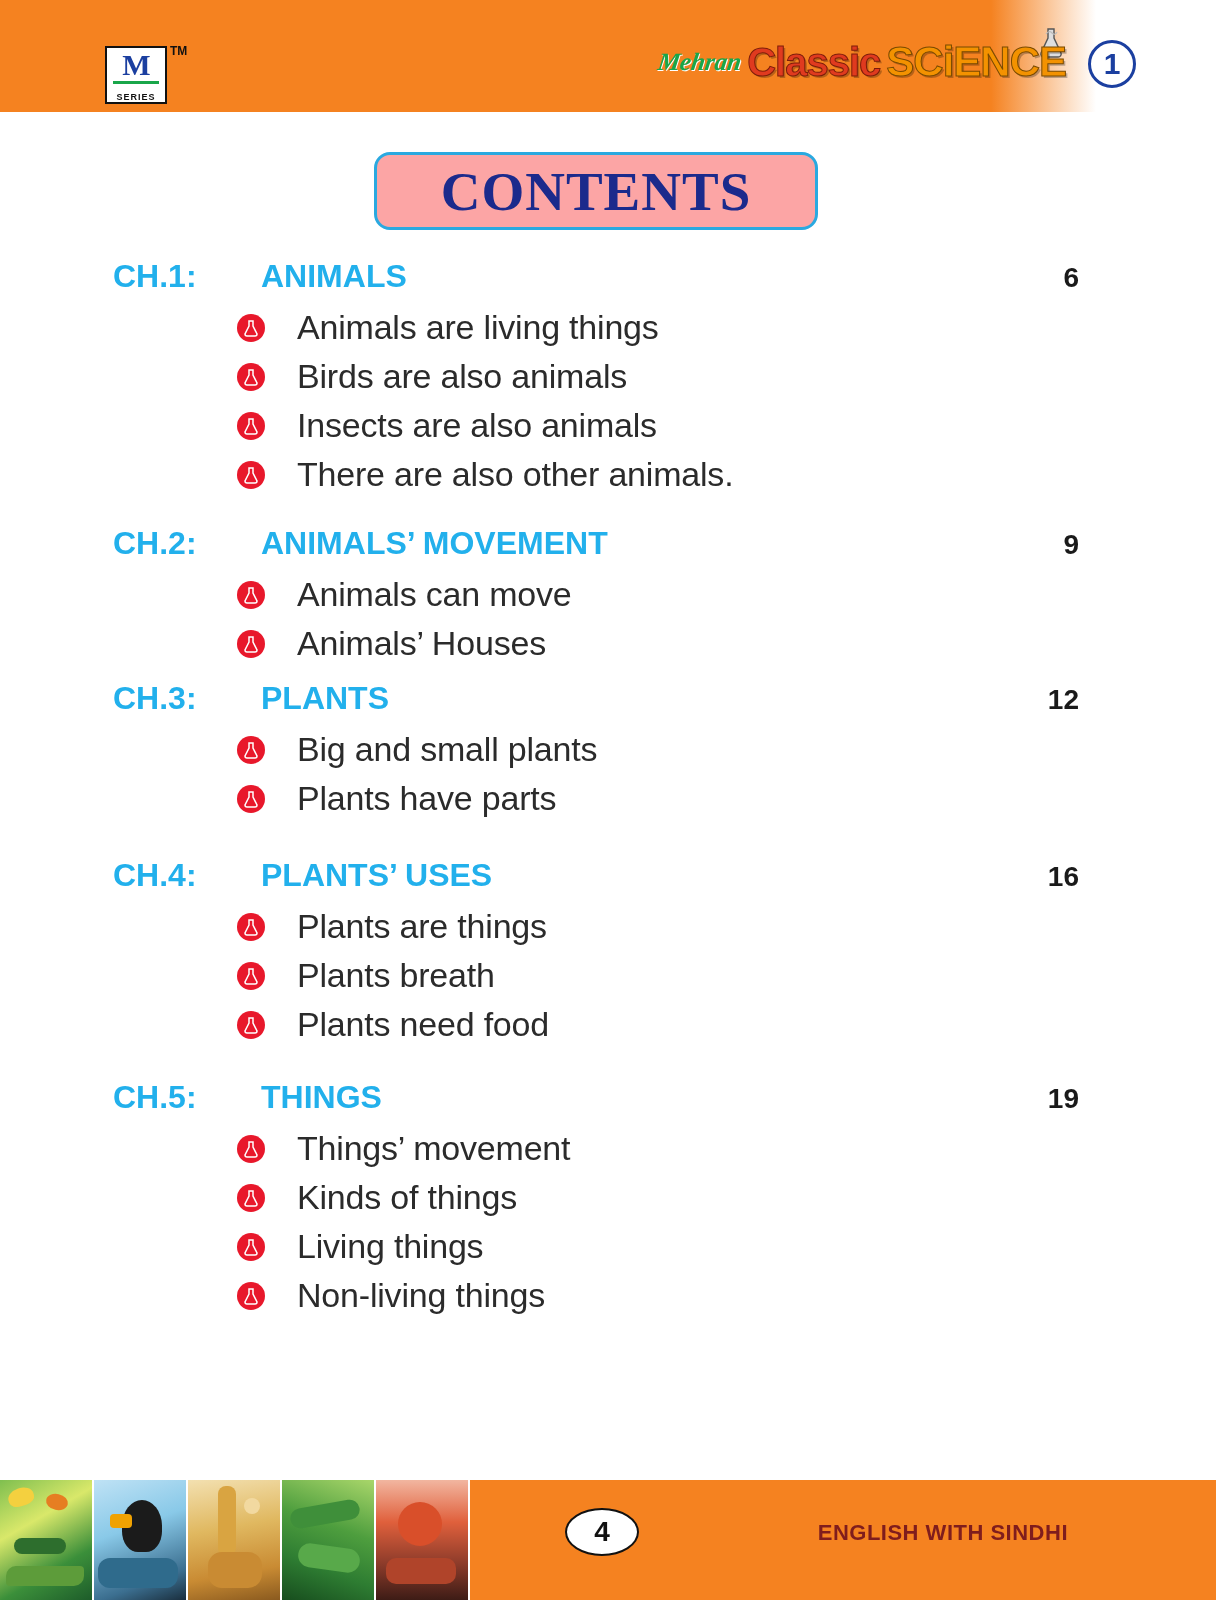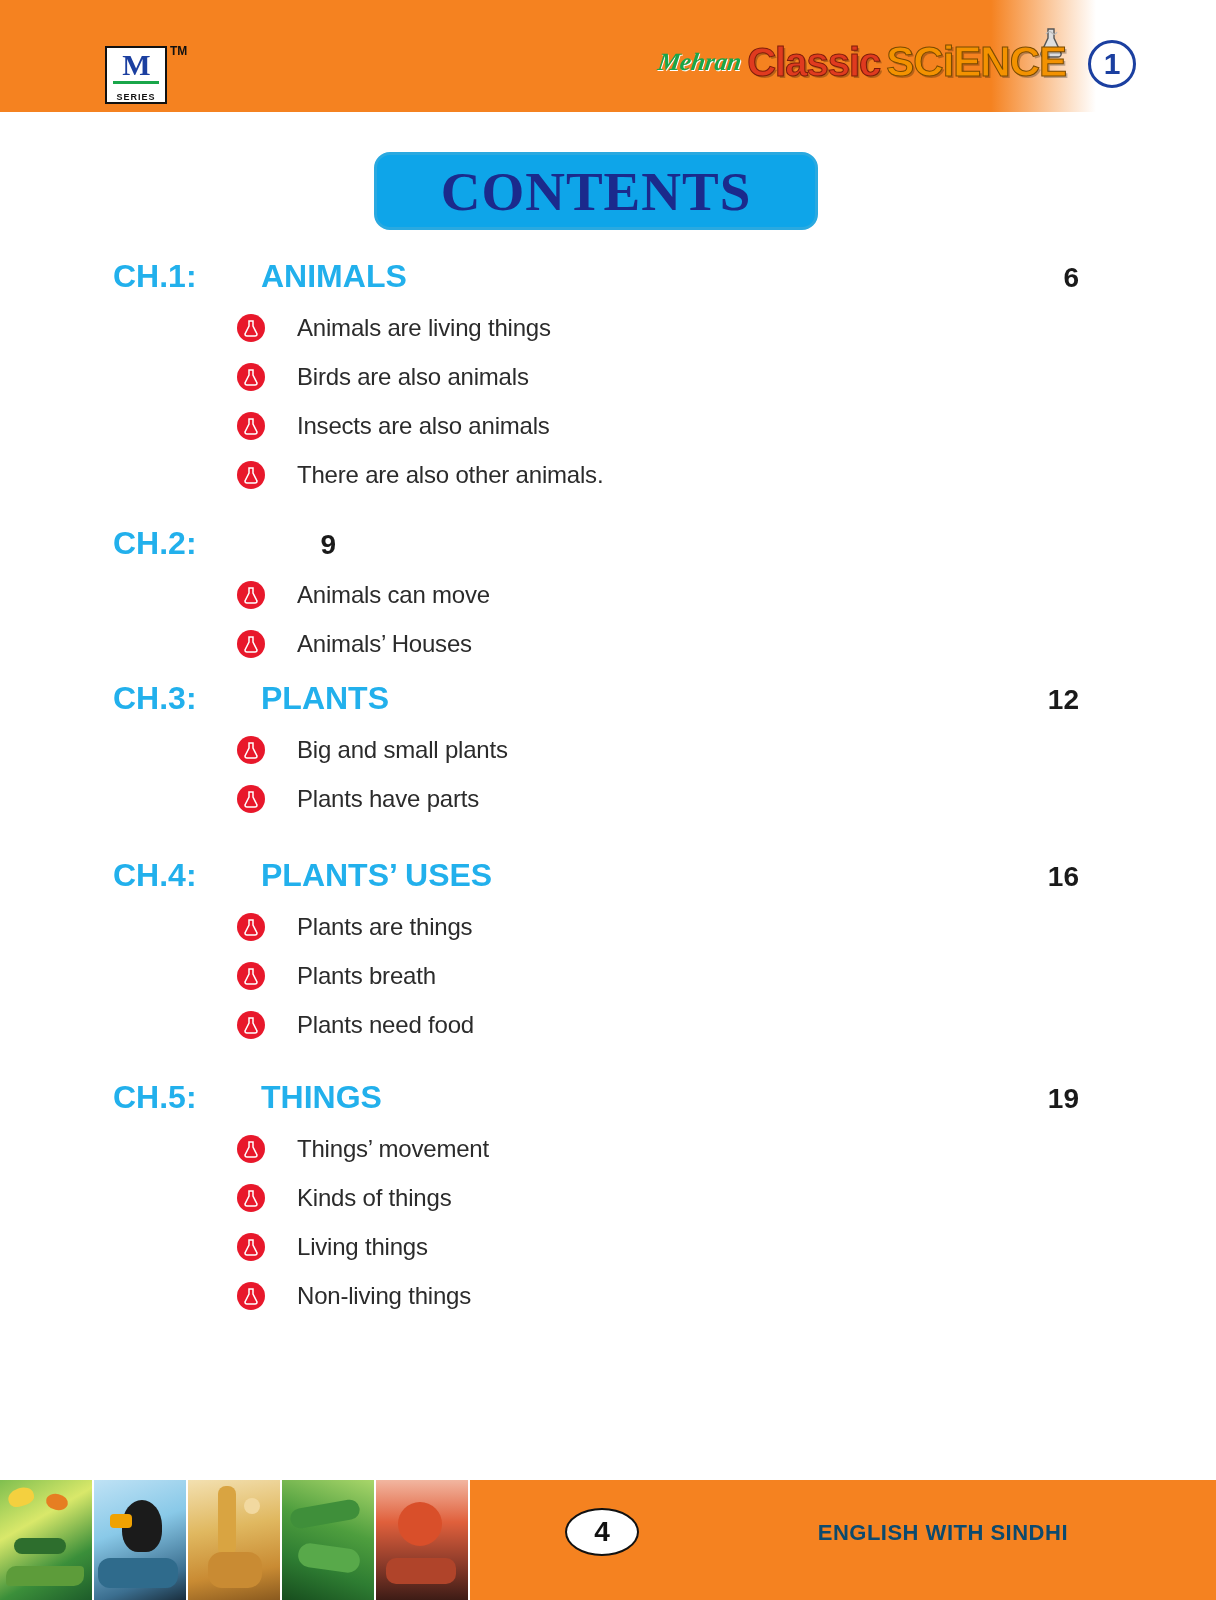--- a/index.html
+++ b/index.html
@@ -122,21 +122,21 @@
     width: 34px; height: 34px;
   }
 
   
   .title-box {
     position: absolute;
     left: 374px; top: 152px;
     width: 444px; height: 78px;
     border: 3px solid #2aa9e0;
     border-radius: 16px;
-    background: #0ea5e9;
+    background: #fca5a5;
     display: flex;
     align-items: center;
     justify-content: center;
   }
   .title-text {
     font-family: "Liberation Serif", serif;
     font-weight: bold;
     font-size: 55px;
     color: #1b2a8c;
     letter-spacing: 1px;
@@ -192,21 +192,21 @@
     border-radius: 50%;
     background: #E8182B;
     margin-right: 32px;
     position: relative;
     display: flex;
     align-items: center;
     justify-content: center;
   }
   .bullet-icon svg { display: block; }
   .topic-text {
-    font-size: 24px;
+    font-size: 34px;
     color: #2b2b2b;
     letter-spacing: -0.2px;
   }
 
   .sp-1 { height: 26px; }
   .sp-2 { height: 12px; }
   .sp-3 { height: 34px; }
   .sp-4 { height: 30px; }
 
   
@@ -244,21 +244,21 @@
     justify-content: center;
     font-size: 28px;
     font-weight: bold;
     color: #111;
   }
   .footer-label {
     position: absolute;
     right: 148px; top: 40px;
     font-size: 22px;
     font-weight: bold;
-    color: #0c4a6e;
+    color: #7f1d1d;
     letter-spacing: 0.5px;
   }
 </style>
 </head>
 <body>
 
 <div class="header">
   <div class="header-fade"></div>
 
   <div class="logo-box">
@@ -327,20 +327,21 @@
         <span class="topic-text">There are also other animals.</span>
       </div>
     </div>
   </div>
 
   <div class="sp-1"></div>
 
   <div class="chapter">
     <div class="chapter-head">
       <span class="ch-label">CH.2:</span>
+      <span class="ch-title">ANIMALS’ MOVEMENT</span>
       <span class="ch-page">9</span>
     </div>
     <div class="topics">
       <div class="topic">
         <span class="bullet-icon">
           <svg width="16" height="18" viewBox="0 0 16 18">
               <path d="M6 2 h4 v5 l4 8 a2 2 0 0 1 -2 2 h-8 a2 2 0 0 1 -2 -2 l4 -8 z" fill="none" stroke="#fff" stroke-width="1.5"></path>
             </svg>
         </span>
         <span class="topic-text">Animals can move</span>

